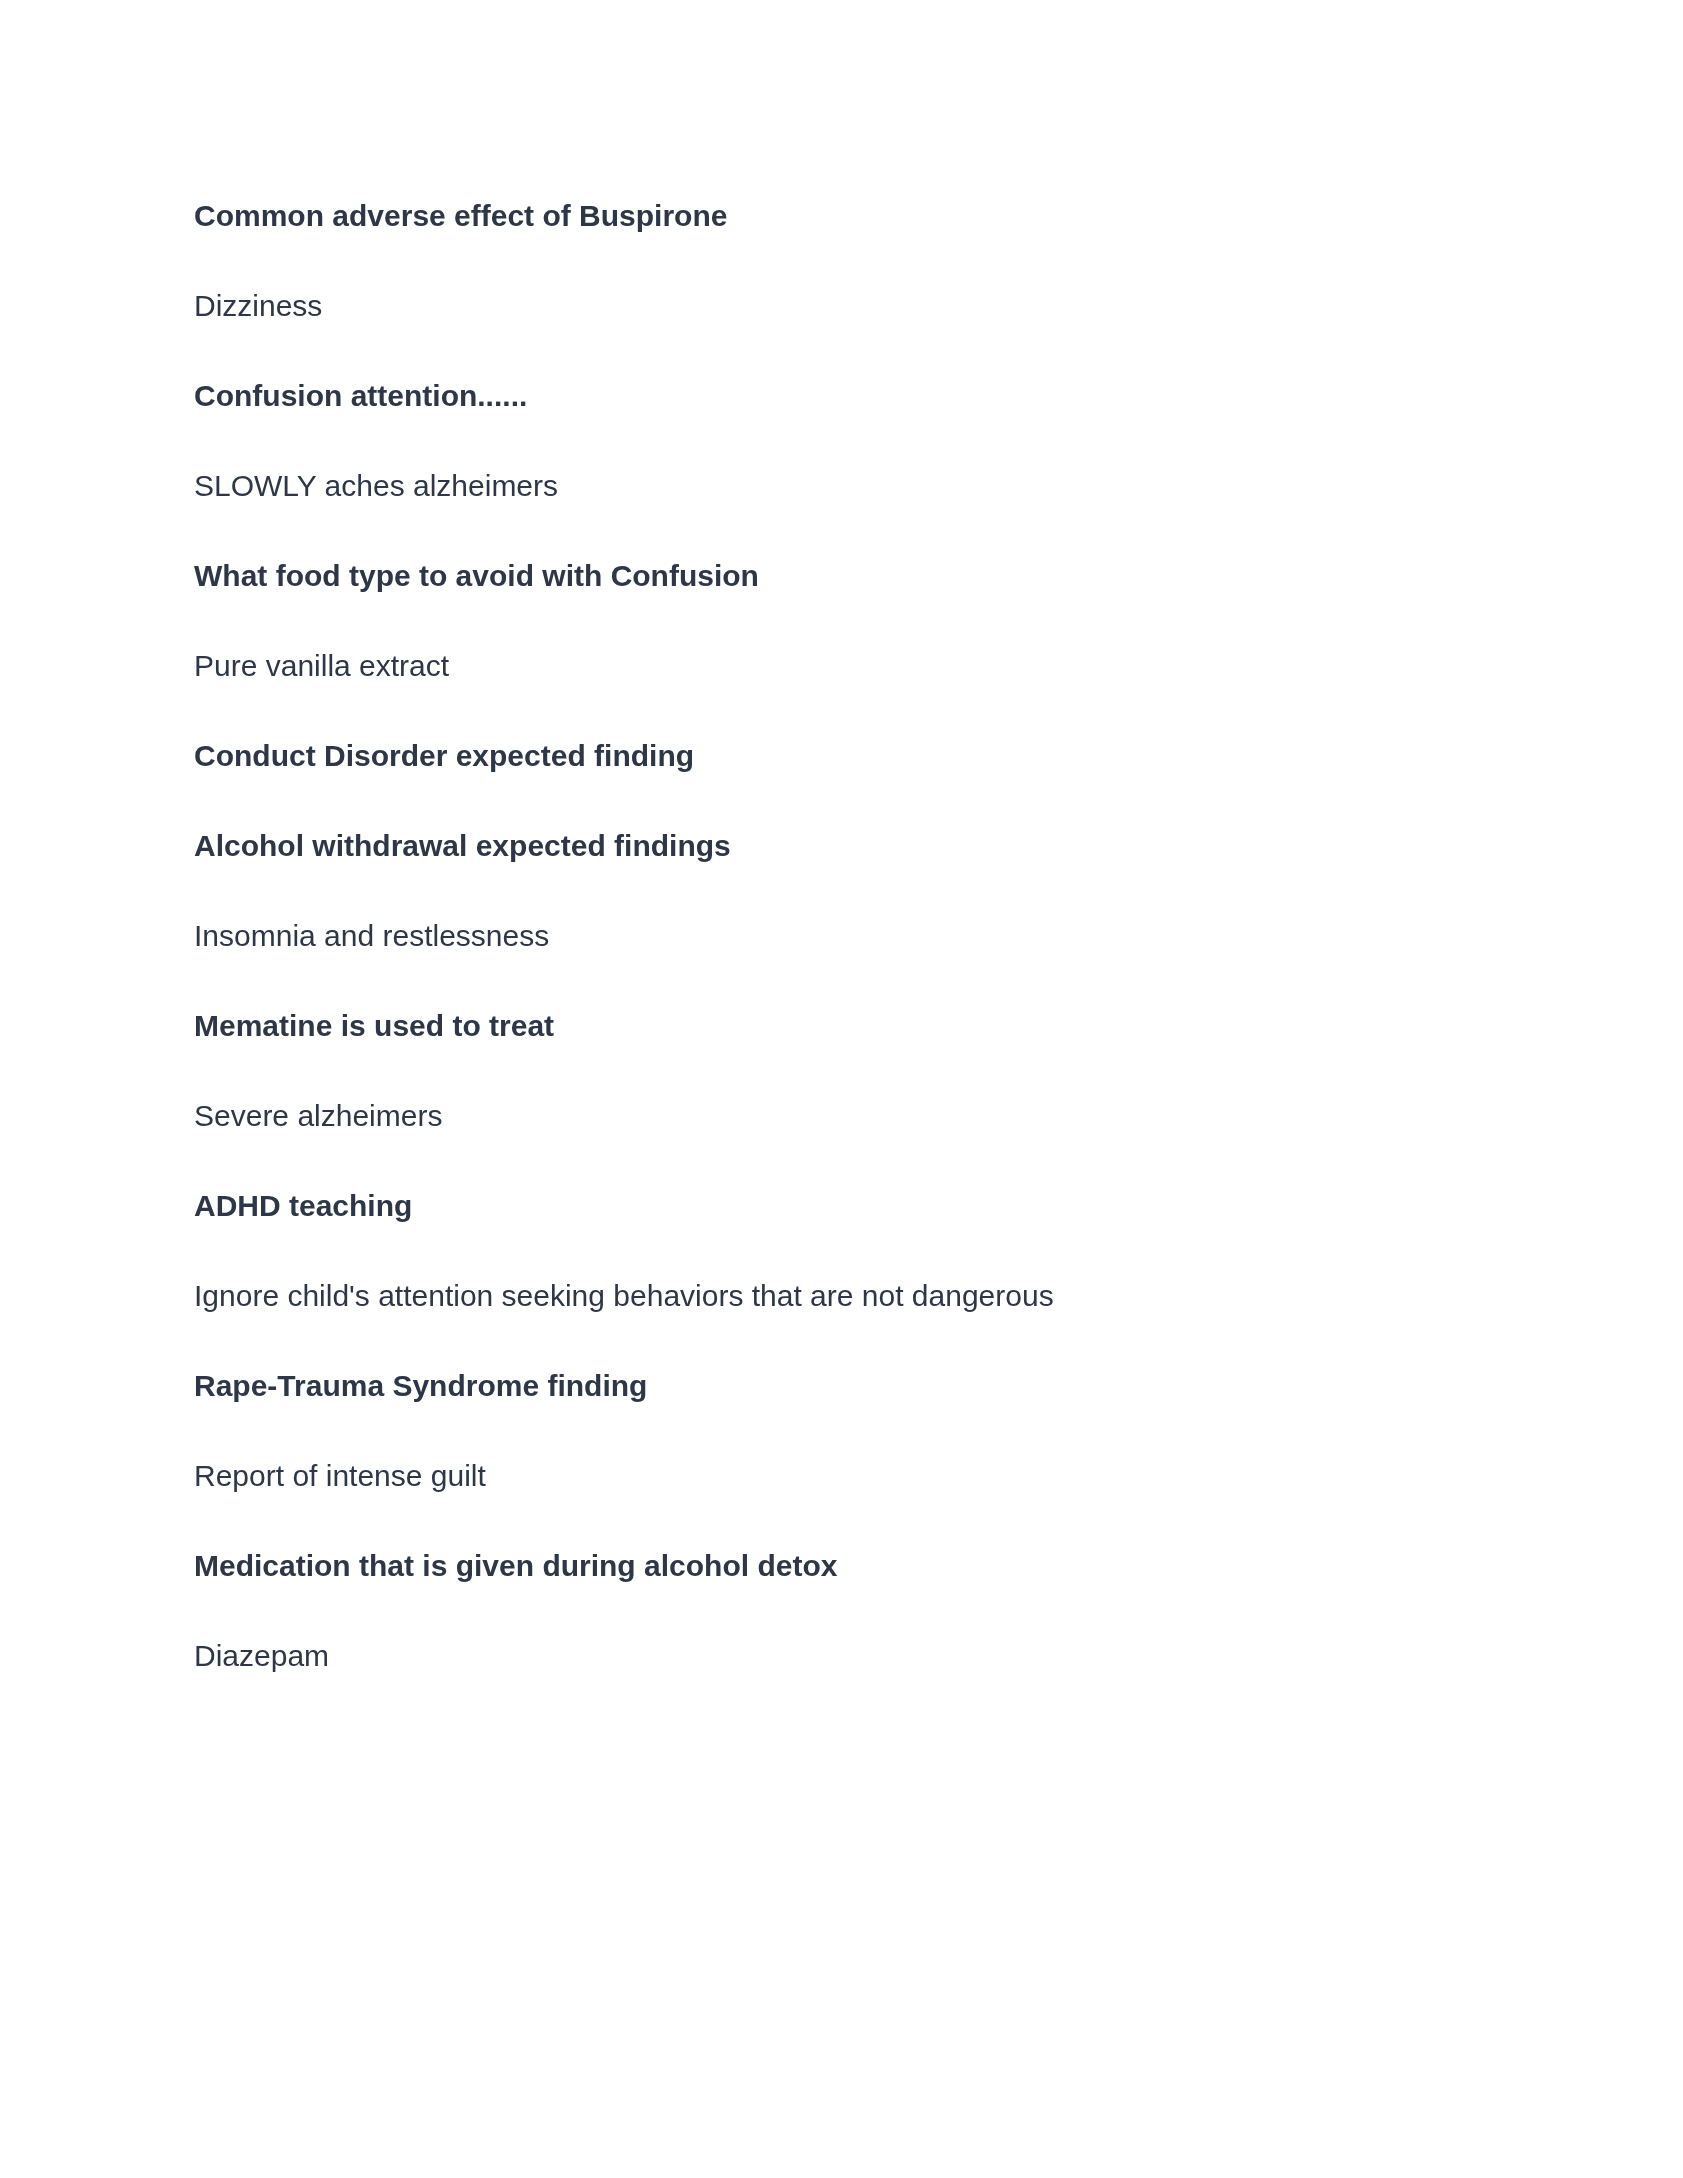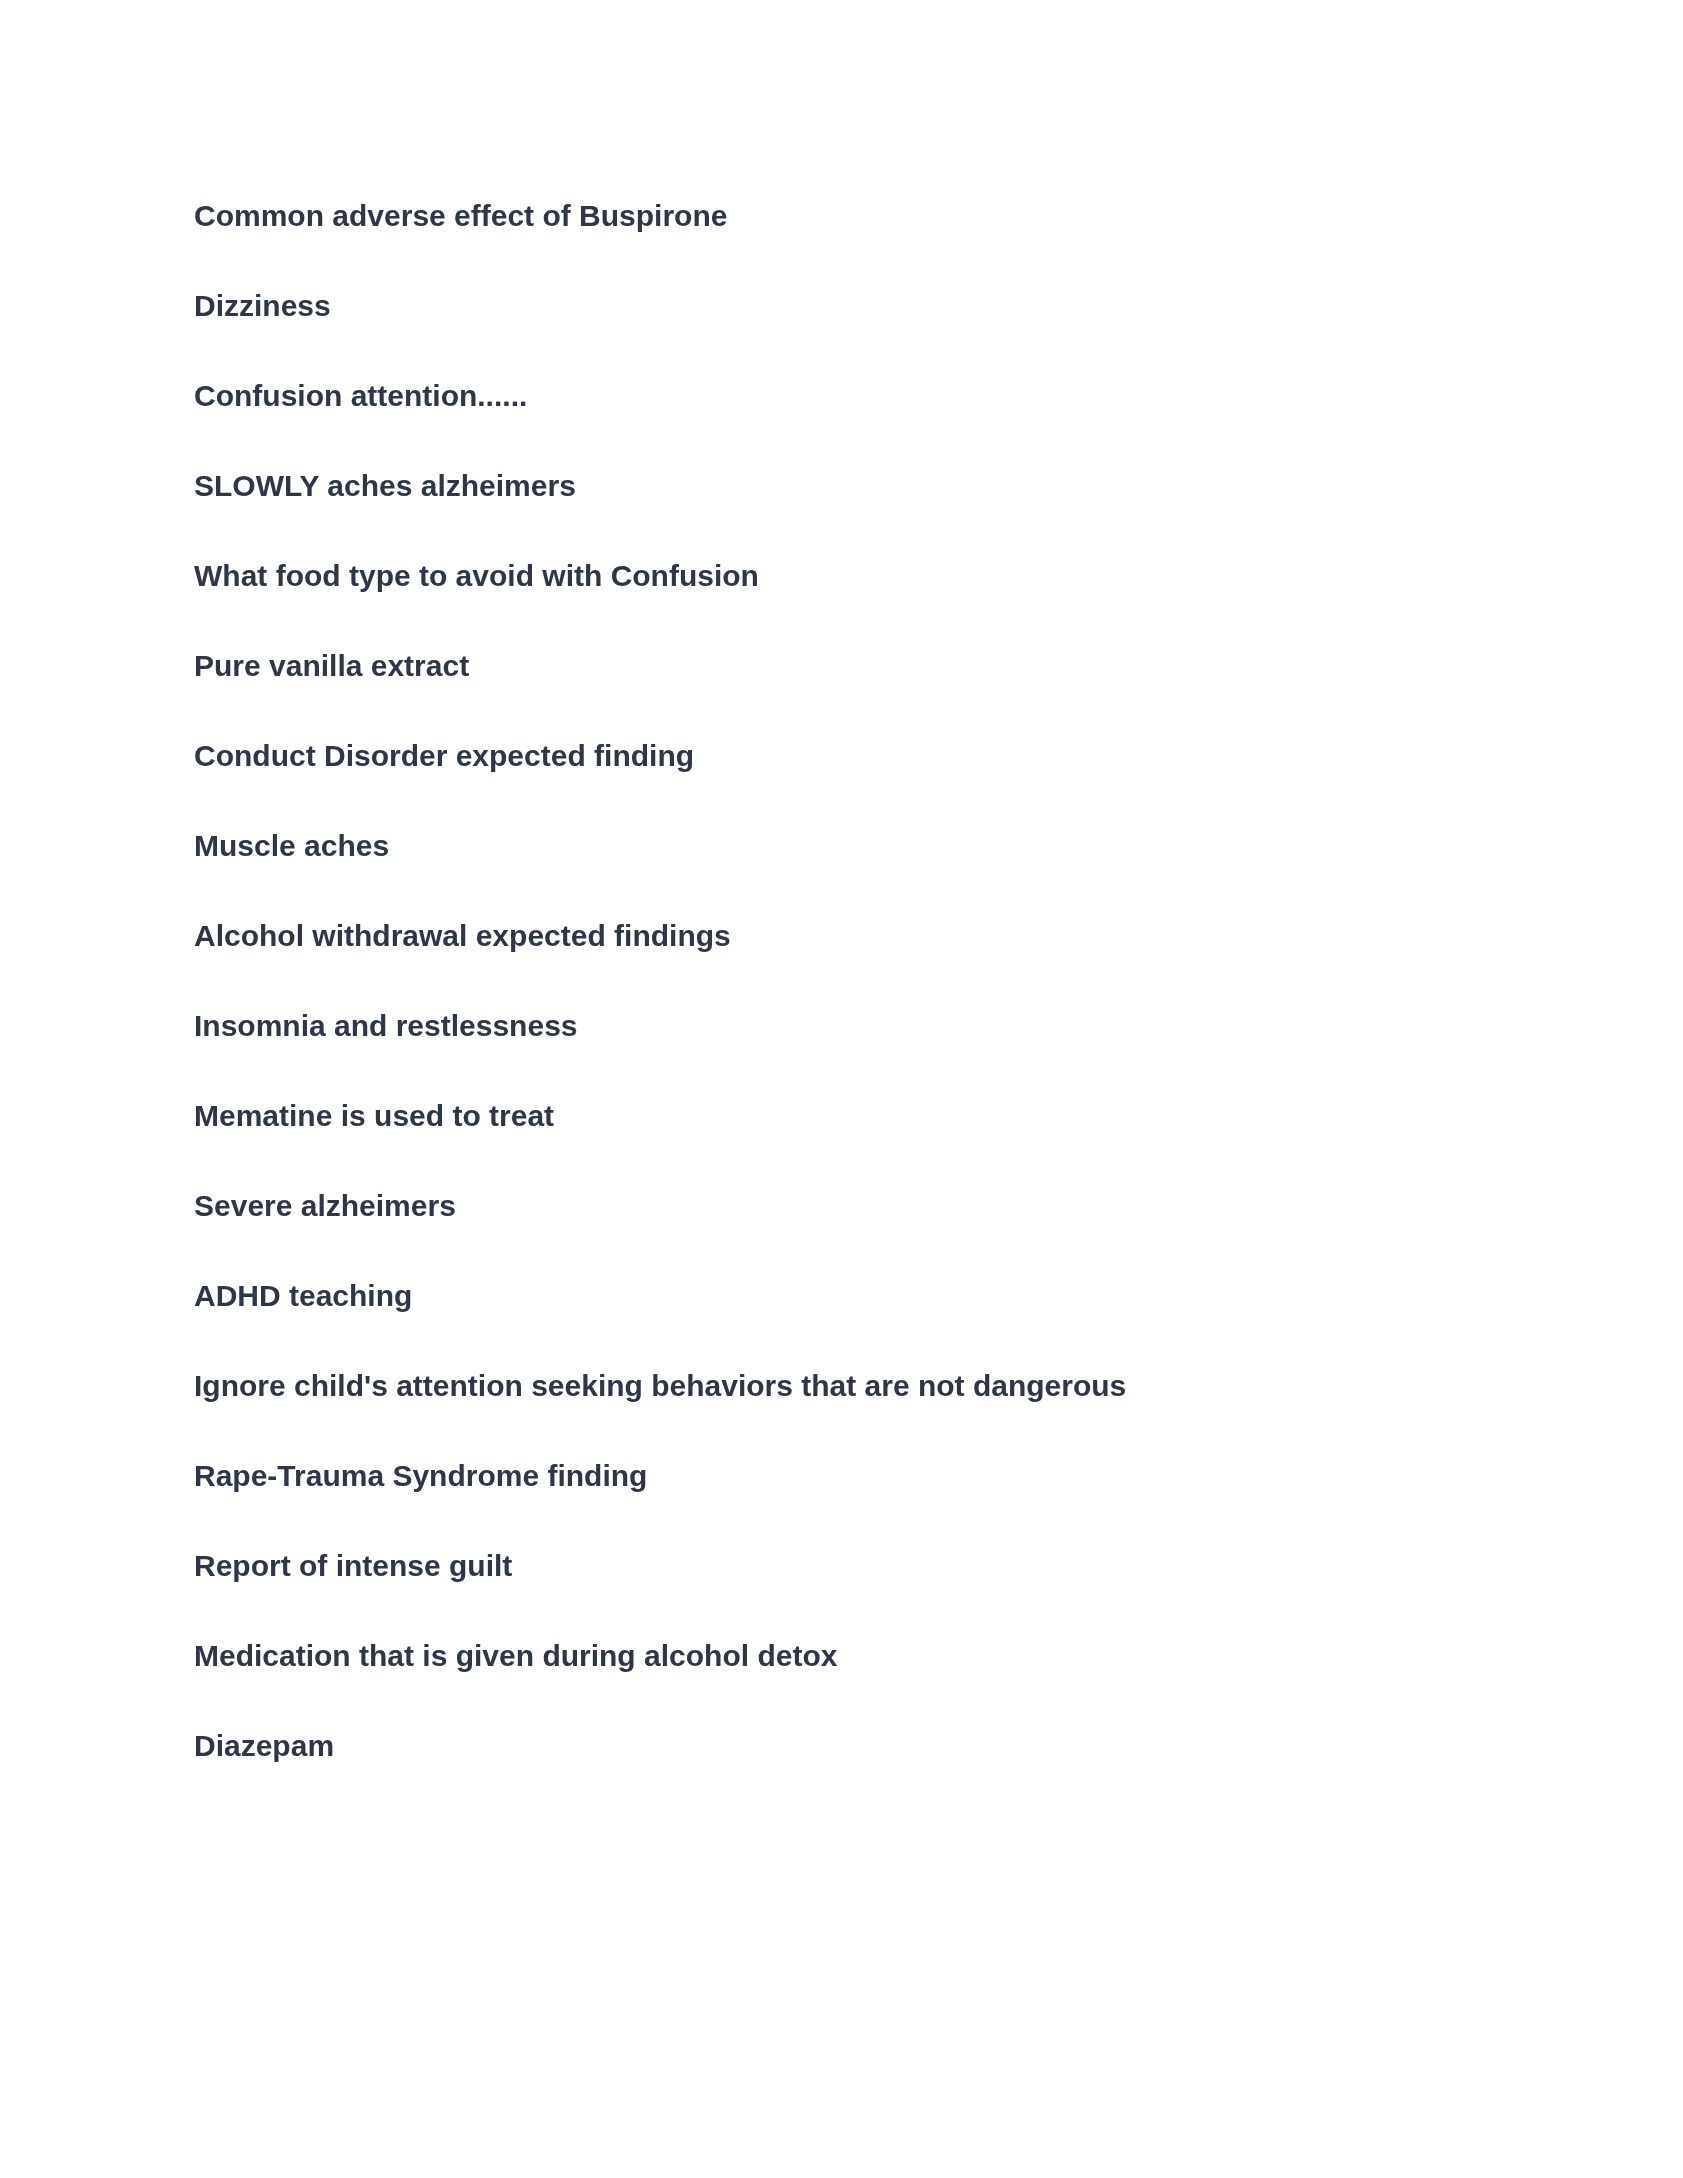--- a/index.html
+++ b/index.html
@@ -31,21 +31,21 @@
     margin:0 0 50px 0;
     font-size:30px;
     line-height:40px;
     color:var(--text-color);
     white-space:nowrap;
   }
   .content p.question{
     font-weight:700;
   }
   .content p.answer{
-    font-weight:700;
+    font-weight:400;
   }
 </style>
 </head>
 <body>
 
 <div class="page">
   <div class="content">
 
     <div>
       <p class="question">Common adverse effect of Buspirone</p>
@@ -60,21 +60,20 @@
     <div>
       <p class="question">What food type to avoid with Confusion</p>
       <p class="answer">Pure vanilla extract</p>
     </div>
 
     <div>
       <p class="question">Conduct Disorder expected finding</p>
     </div>
 
     <div>
-      <p class="answer">Muscle aches</p>
     </div>
 
     <div>
       <p class="question">Alcohol withdrawal expected findings</p>
       <p class="answer">Insomnia and restlessness</p>
     </div>
 
     <div>
       <p class="question">Mematine is used to treat</p>
       <p class="answer">Severe alzheimers</p>

